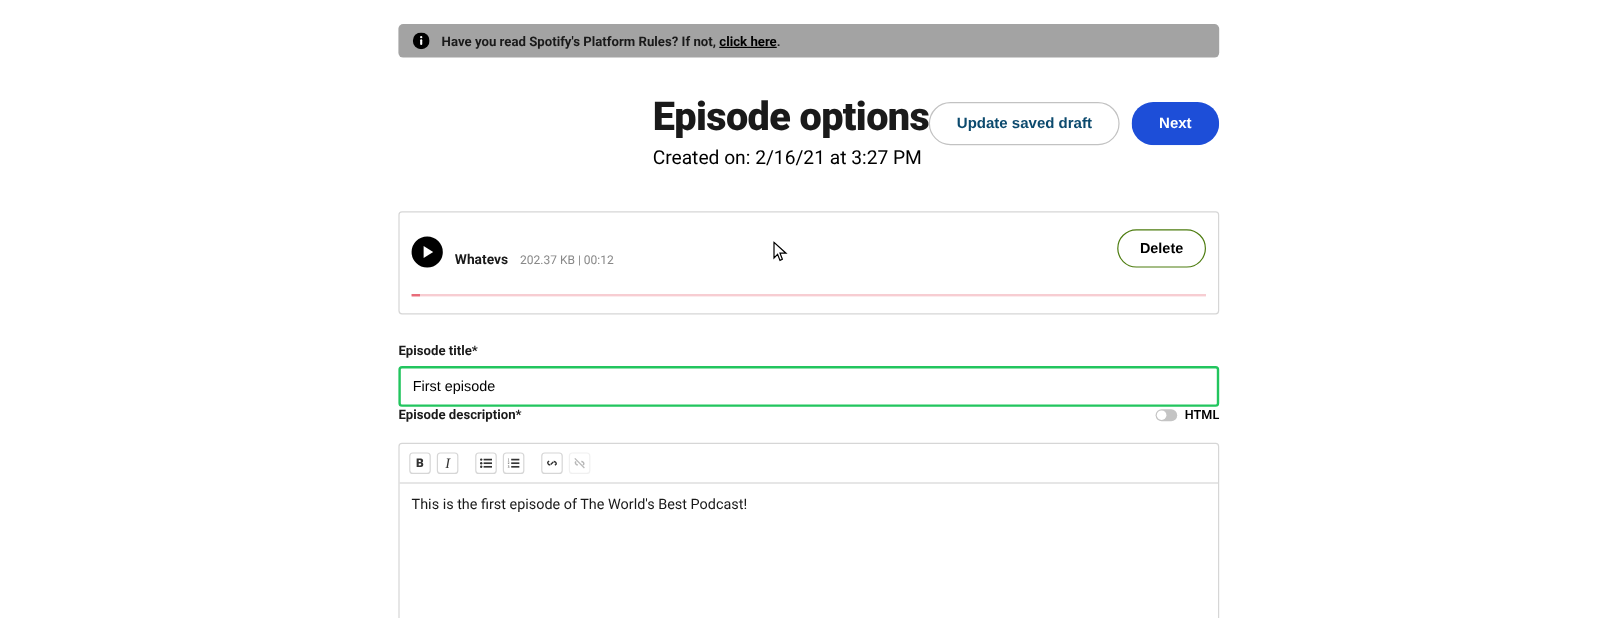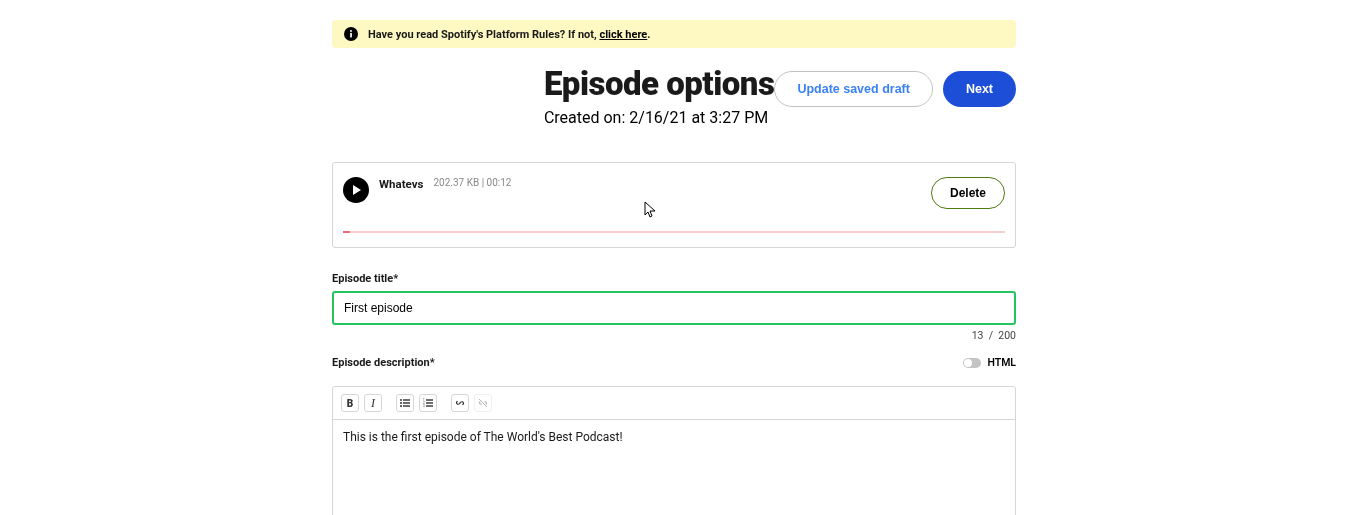--- a/index.html
+++ b/index.html
@@ -14,29 +14,29 @@
       height: 515px;
       font-size: 13px;
       color: #1a1a1a;
     }
     .container {
       width: 684px;
       margin: 0 auto;
       padding-top: 20px;
     }
     .banner {
-      background: #fef9c3;
+      background: #a3a3a3;
       border-radius: 4px;
       padding: 7px 12px;
       display: flex;
       align-items: center;
       gap: 10px;
       font-size: 11px;
       font-weight: 700;
-      margin-bottom: 18px;
+      margin-bottom: 32px;
     }
     .banner .icon-wrap {
       flex-shrink: 0;
       width: 14px;
       height: 14px;
     }
     .banner a {
       color: #000;
       text-decoration: underline;
     }
@@ -68,35 +68,35 @@
       font-size: 12.5px;
       font-weight: 700;
       padding: 10px 22px;
       cursor: pointer;
       border: 1px solid transparent;
       white-space: nowrap;
     }
     .btn-outline {
       background: #fff;
       border-color: #c2c2c2;
-      color: #3b82f6;
+      color: #0c4a6e;
     }
     .btn-primary {
       background: #1d4ed8;
       color: #fff;
     }
     .audio-card {
       border: 1px solid #d6d6d6;
       border-radius: 3px;
       padding: 14px 10px 14px 10px;
       margin-bottom: 24px;
     }
     .audio-row {
       display: flex;
-      align-items: flex-start;
+      align-items: flex-end;
       gap: 10px;
     }
     .play-btn {
       width: 26px;
       height: 26px;
       border-radius: 50%;
       background: #000;
       display: flex;
       align-items: center;
       justify-content: center;
@@ -266,23 +266,20 @@
       <span class="audio-title">Whatevs</span>
       <span class="audio-meta">202.37 KB | 00:12</span>
       <div class="spacer"></div>
       <button class="btn-small">Delete</button>
     </div>
     <div class="progress"></div>
   </div>
 
   <div class="field-label">Episode title*</div>
   <input class="text-input" value="First episode" style="">
-  <div class="char-count">
-    <span>13</span>&nbsp;&nbsp;<span>/</span>&nbsp;&nbsp;<span>200</span>
-  </div>
 
   <div class="desc-header">
     <div class="field-label" style="margin-bottom:0">Episode description*</div>
     <div class="html-toggle">
       <div class="toggle"></div>
       <span>HTML</span>
     </div>
   </div>
 
   <div class="editor-box">

